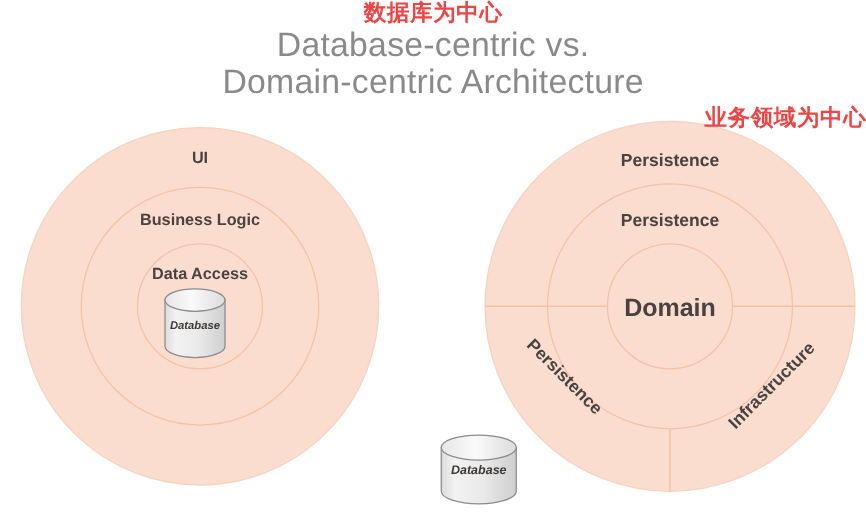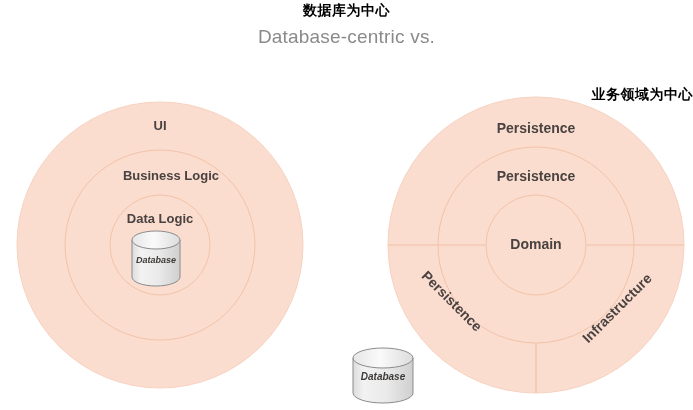--- a/index.html
+++ b/index.html
@@ -29,23 +29,23 @@
     position: absolute;
     left: 0;
     top: 0;
     width: 693px;
     text-align: center;
     pointer-events: none;
   }
 
   .cn-note {
     font-family: "DejaVu Sans", "Liberation Sans", sans-serif;
-    font-size: 14px;
+    font-size: 18px;
     font-weight: 700;
-    color: #000000;
+    color: #ef4444;
     line-height: 17px;
     letter-spacing: 0.5px;
   }
 
   .cn-note-top {
     position: absolute;
     left: 0;
     top: 2px;
     width: 693px;
     text-align: center;
@@ -59,46 +59,46 @@
     text-align: right;
   }
 
   .main-title {
     position: absolute;
     left: 0;
     top: 22px;
     width: 693px;
     text-align: center;
     font-family: "Liberation Sans", "DejaVu Sans", sans-serif;
-    font-size: 19px;
+    font-size: 27px;
     font-weight: 400;
     color: #8a8a8a;
     line-height: 29px;
     letter-spacing: 0.2px;
   }
   .main-title .line { display: block; }
 
   
   .ring-label {
     position: absolute;
     font-family: "Liberation Sans", "DejaVu Sans", sans-serif;
     font-weight: 700;
     color: #4a4240;
     white-space: nowrap;
     text-align: center;
     pointer-events: none;
   }
 
   .lbl-ui         { left: 110px; top: 118px; width: 100px; font-size: 13px; }
-  .lbl-bl         { left:  96px; top: 168px; width: 150px; font-size: 13px; }
+  .lbl-bl         { left:  85px; top: 168px; width: 150px; font-size: 13px; }
   .lbl-da         { left:  95px; top: 211px; width: 130px; font-size: 13px; }
 
   .lbl-pres       { left: 466px; top: 120px; width: 140px; font-size: 14px; }
   .lbl-app        { left: 471px; top: 168px; width: 130px; font-size: 14px; }
-  .lbl-dom        { left: 486px; top: 236px; width: 100px; font-size: 14px; }
+  .lbl-dom        { left: 486px; top: 236px; width: 100px; font-size: 20px; }
 
   .lbl-persist {
     left: 397px; top: 293px; width: 110px; font-size: 14px;
     transform: rotate(45deg);
     transform-origin: 50% 50%;
   }
   .lbl-infra {
     left: 555px; top: 300px; width: 124px; font-size: 14px;
     transform: rotate(-45deg);
     transform-origin: 50% 50%;
@@ -164,28 +164,29 @@
     <path d="M353,358 L353,393 A30,10 0 0 0 413,393 L413,358 Z" fill="url(#cylBody)" stroke="#8b8b8b" stroke-width="1"></path>
     <ellipse cx="383" cy="358" rx="30" ry="10" fill="url(#cylTop)" stroke="#8b8b8b" stroke-width="1"></ellipse>
   </g>
 </svg>
 
 <div class="title-block">
   <div class="cn-note cn-note-top">数据库为中心</div>
 
   <div class="main-title">
     <span class="line">Database-centric vs.</span>
+    <span class="line">Domain-centric Architecture</span>
   </div>
 
   <div class="cn-note cn-note-bottom">业务领域为中心</div>
 </div>
 
 <div class="ring-label lbl-ui">UI</div>
 <div class="ring-label lbl-bl">Business Logic</div>
-<div class="ring-label lbl-da">Data Logic</div>
+<div class="ring-label lbl-da">Data Access</div>
 <div class="db-label db-label-a">Database</div>
 
 <div class="ring-label lbl-pres">Persistence</div>
 <div class="ring-label lbl-app">Persistence</div>
 <div class="ring-label lbl-dom">Domain</div>
 <div class="ring-label lbl-persist">Persistence</div>
 <div class="ring-label lbl-infra">Infrastructure</div>
 <div class="db-label db-label-b">Database</div>
 
 </body></html>

